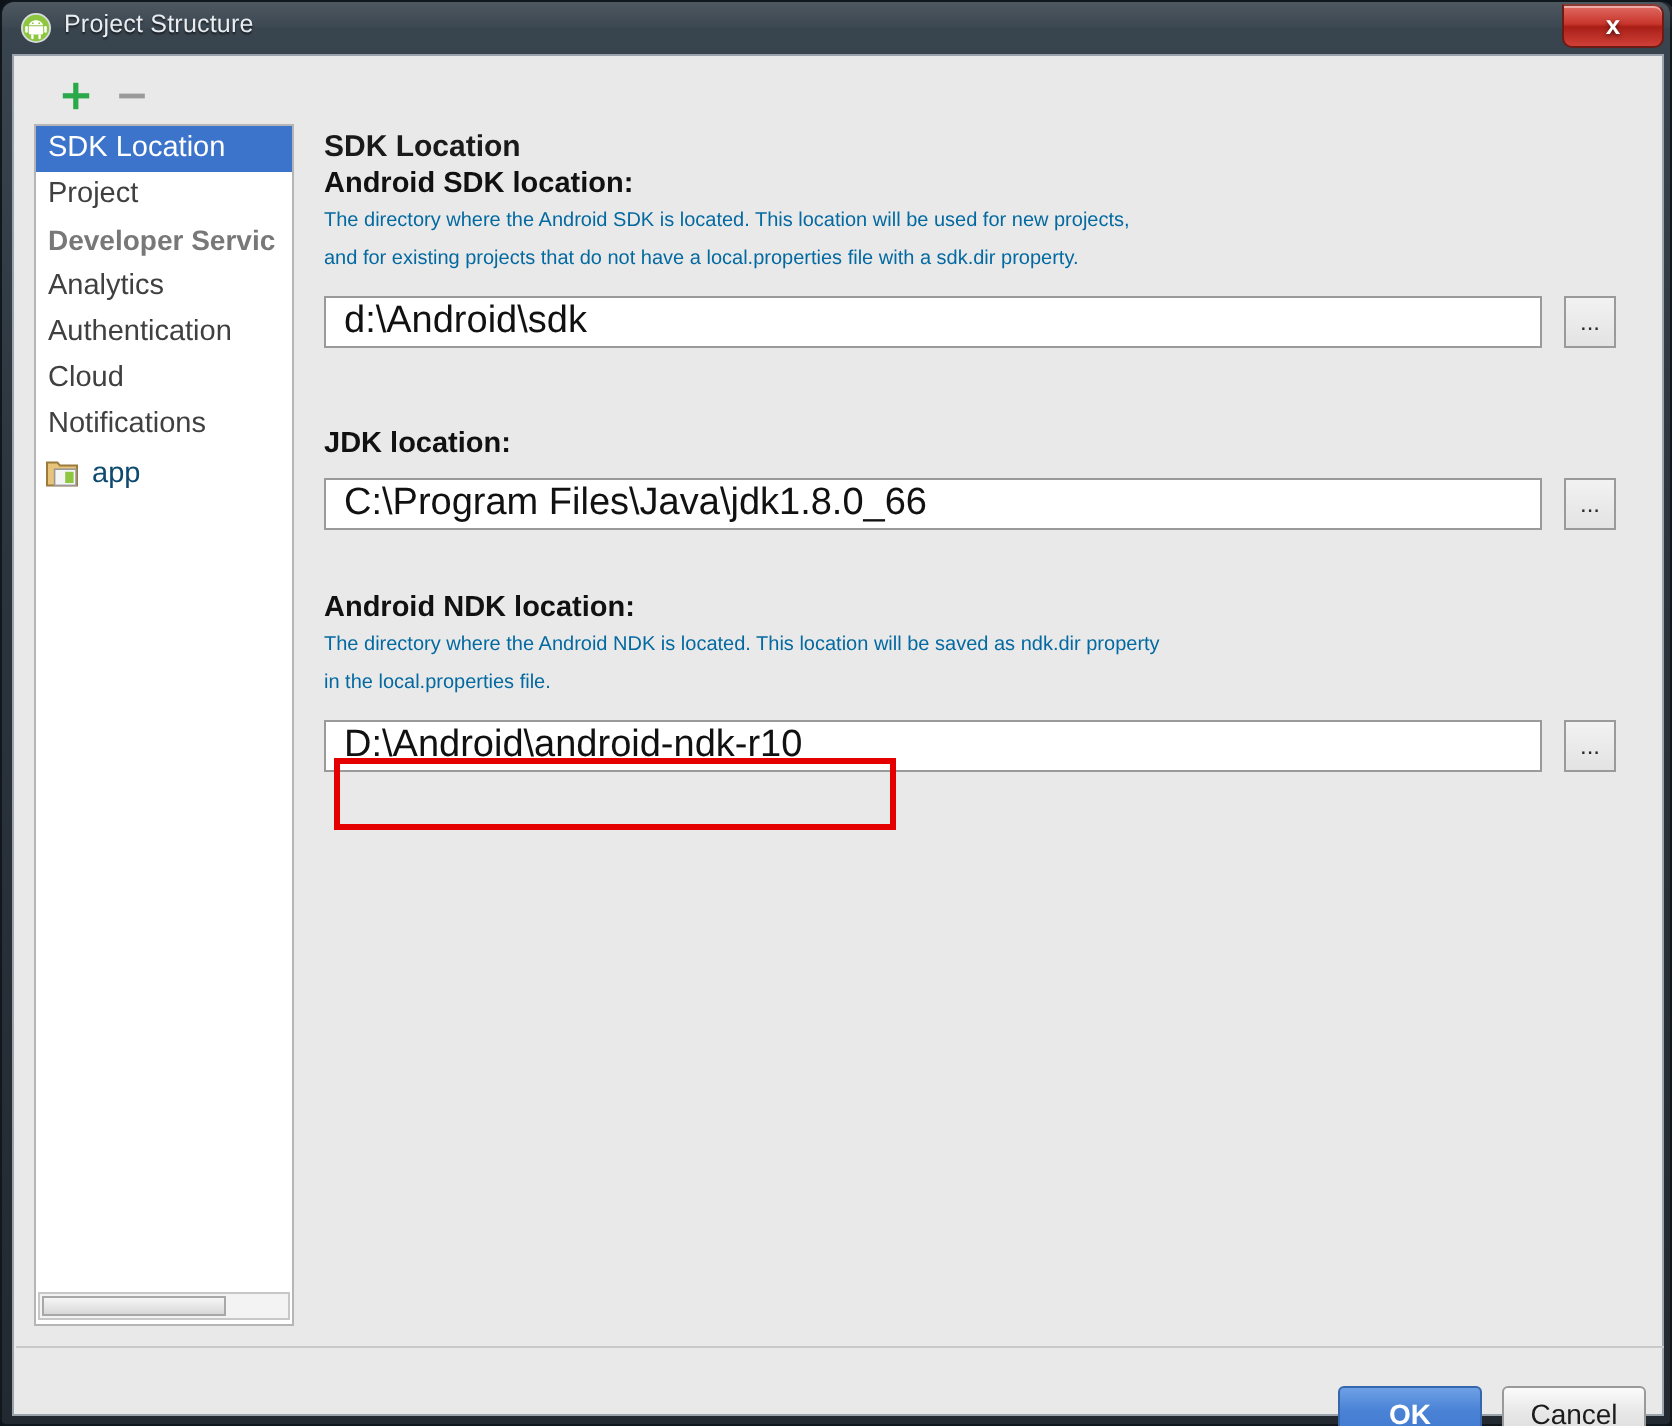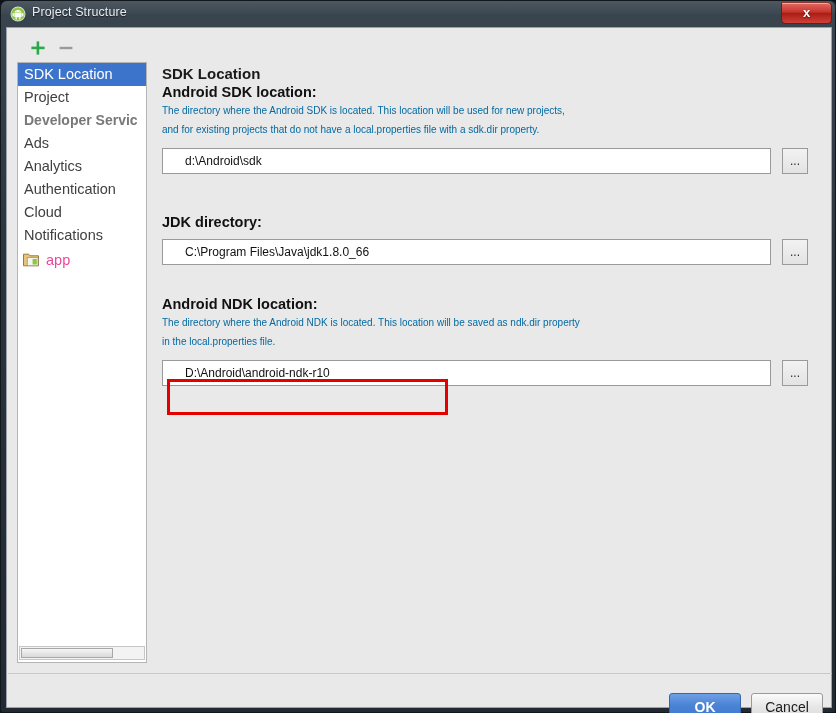--- a/index.html
+++ b/index.html
@@ -137,21 +137,21 @@
     background: #c8c8c8;
   }
   .side-sep .rule-l { left: 4px; width: 30px; }
   .side-sep .rule-r { right: 4px; width: 22px; }
   .module-item {
     position: relative;
     height: 26px;
     line-height: 26px;
     padding-left: 28px;
     font-size: 14.5px;
-    color: #ec4899;
+    color: #0c4a6e;
   }
   .module-item .folder-ico {
     position: absolute; left: 5px; top: 5px;
     width: 16px; height: 15px;
   }
 
   #sidebar-hscroll {
     position: absolute;
     left: 12px; top: 618px;
     width: 126px; height: 14px;
@@ -188,23 +188,23 @@
     margin: 0; white-space: pre-line;
   }
   .field-row { position: relative; margin-top: 9px; height: 26px; }
   .text-field {
     position: absolute; left: 0; top: 0;
     width: 609px; height: 26px;
     box-sizing: border-box;
     background: #ffffff;
     border: 1px solid #9a9a9a;
     font-family: "Liberation Sans", sans-serif;
-    font-size: 12px;
+    font-size: 19px;
     color: #111111;
-    padding: 0 22px;
+    padding: 0 9px;
     outline: none;
   }
   .browse-button {
     position: absolute; left: 620px; top: 0;
     width: 26px; height: 26px;
     box-sizing: border-box;
     background: linear-gradient(180deg,#f2f2f2,#e3e3e3);
     border: 1px solid #9a9a9a;
     font-family: "Liberation Sans", sans-serif;
     font-size: 12px;
@@ -304,23 +304,20 @@
       <div class="side-item selected">
         <span>SDK Location</span>
       </div>
       <div class="side-item">
         <span>Project</span>
       </div>
       <div class="side-item group">
         <span>Developer Servic</span>
       </div>
       <div class="side-item">
-        <span>Ads</span>
-      </div>
-      <div class="side-item">
         <span>Analytics</span>
       </div>
       <div class="side-item">
         <span>Authentication</span>
       </div>
       <div class="side-item">
         <span>Cloud</span>
       </div>
       <div class="side-item">
         <span>Notifications</span>
@@ -350,21 +347,21 @@
         <div class="sec-label">Android SDK location:</div>
         <div class="sec-desc">The directory where the Android SDK is located. This location will be used for new projects,
 and for existing projects that do not have a local.properties file with a sdk.dir property.</div>
         <div class="field-row">
           <input class="text-field" type="text" value="d:\Android\sdk" style="">
           <button class="browse-button">...</button>
         </div>
       </div>
 
       <div class="section" id="sec-jdk">
-        <div class="sec-label">JDK directory:</div>
+        <div class="sec-label">JDK location:</div>
         <div class="field-row">
           <input class="text-field" type="text" value="C:\Program Files\Java\jdk1.8.0_66" style="">
           <button class="browse-button">...</button>
         </div>
       </div>
 
       <div class="section" id="sec-ndk">
         <div class="sec-label">Android NDK location:</div>
         <div class="sec-desc">The directory where the Android NDK is located. This location will be saved as ndk.dir property
 in the local.properties file.</div>

